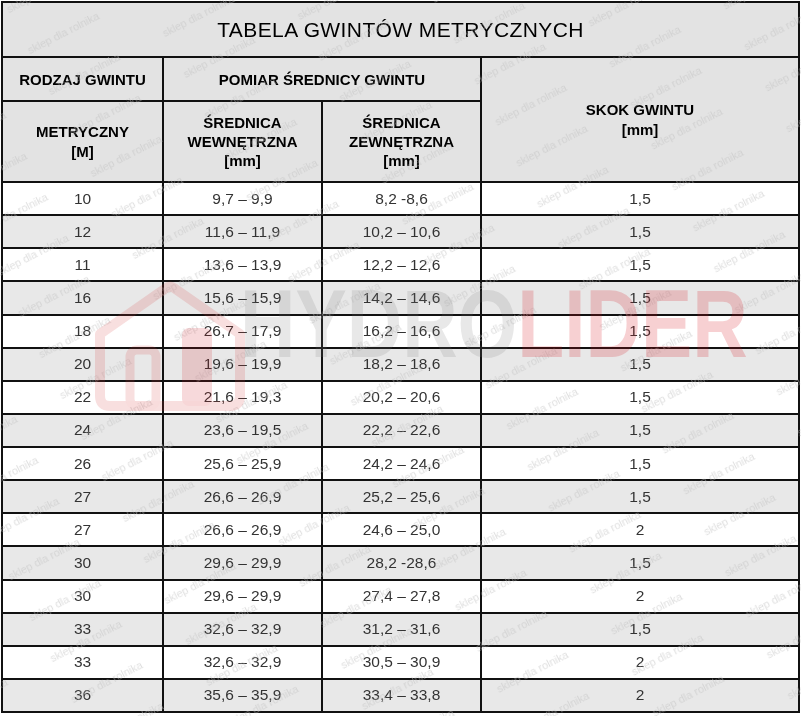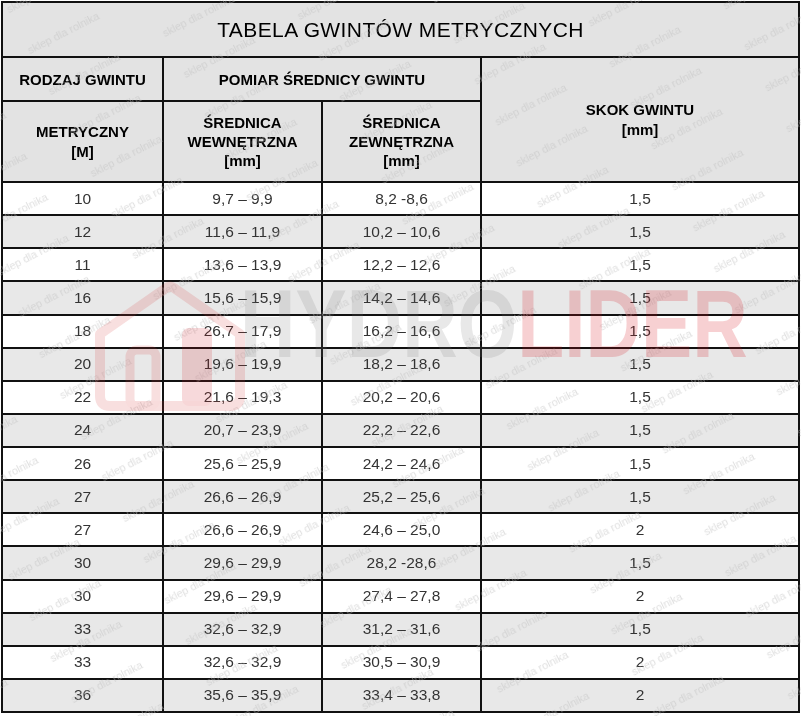--- a/index.html
+++ b/index.html
@@ -130,21 +130,21 @@
         <td>1,5</td>
       </tr>
       <tr>
         <td>22</td>
         <td>21,6 – 19,3</td>
         <td>20,2 – 20,6</td>
         <td>1,5</td>
       </tr>
       <tr>
         <td>24</td>
-        <td>20,7 – 23,9</td>
+        <td>23,6 – 19,5</td>
         <td>22,2 – 22,6</td>
         <td>1,5</td>
       </tr>
       <tr>
         <td>26</td>
         <td>25,6 – 25,9</td>
         <td>24,2 – 24,6</td>
         <td>1,5</td>
       </tr>
       <tr>

